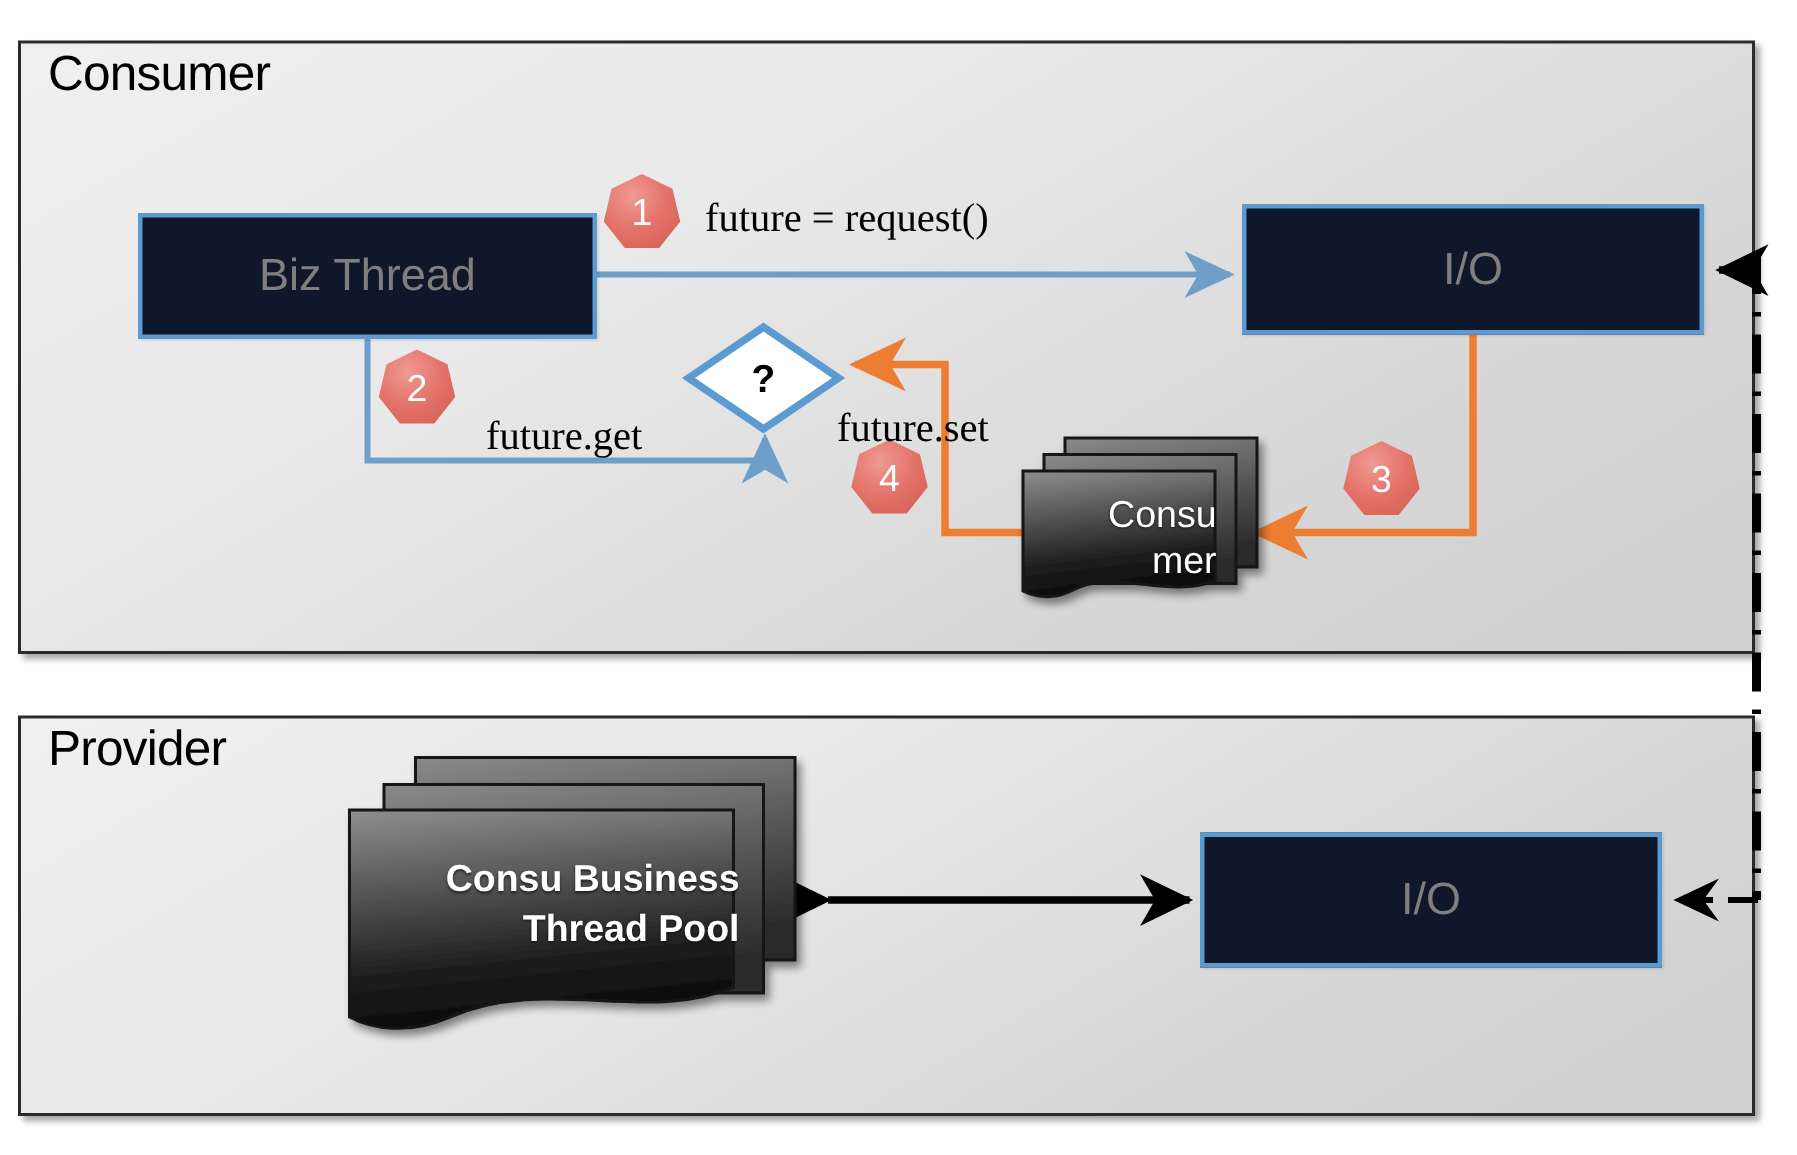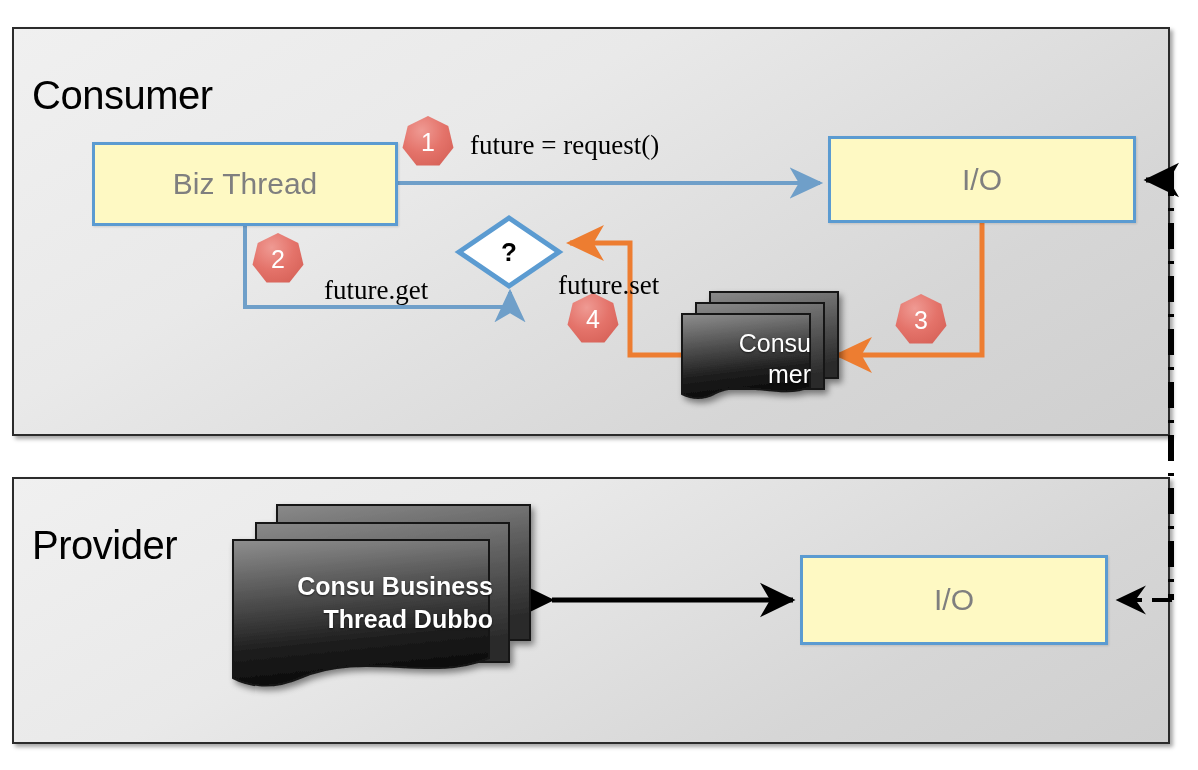--- a/index.html
+++ b/index.html
@@ -29,34 +29,33 @@
     box-shadow: 3px 3px 4px rgba(0,0,0,0.35);
     box-sizing: border-box;
   }
   #panel-consumer { left: 12px; top: 27px; width: 1158px; height: 409px; }
   #panel-provider { left: 12px; top: 477px; width: 1158px; height: 267px; }
 
   .panel-title {
     position: absolute;
     left: 18px;
     top: 2px;
-    font-size: 40px;
+    font-size: 33px;
     line-height: 1.1;
     color: #000000;
     font-family: "Liberation Sans", sans-serif;
     font-weight: 400;
     letter-spacing: -0.5px;
     white-space: nowrap;
-    margin-top: 42px;
   }
 
   
   .bluebox {
     position: absolute;
-    background: #fef9c3;
+    background: #0f172a;
     border: 3px solid #5b9bd1;
     box-sizing: border-box;
     display: flex;
     align-items: center;
     justify-content: center;
     color: #7f7f7f;
     font-size: 30px;
     font-family: "Liberation Sans", sans-serif;
     box-shadow: 1px 1px 2px rgba(0,0,0,0.12);
   }
@@ -244,21 +243,21 @@
   <div class="stack" id="stack-consumer">
     <div class="stack-label">
       <div>Consu</div>
       <div>mer</div>
     </div>
   </div>
 
   <div class="stack" id="stack-dubbo">
     <div class="stack-label">
       <div>Consu Business</div>
-      <div>Thread Dubbo</div>
+      <div>Thread Pool</div>
     </div>
   </div>
 
   <div class="badge" id="badge-1">
     <span>1</span>
   </div>
   <div class="badge" id="badge-2">
     <span>2</span>
   </div>
   <div class="badge" id="badge-3">

